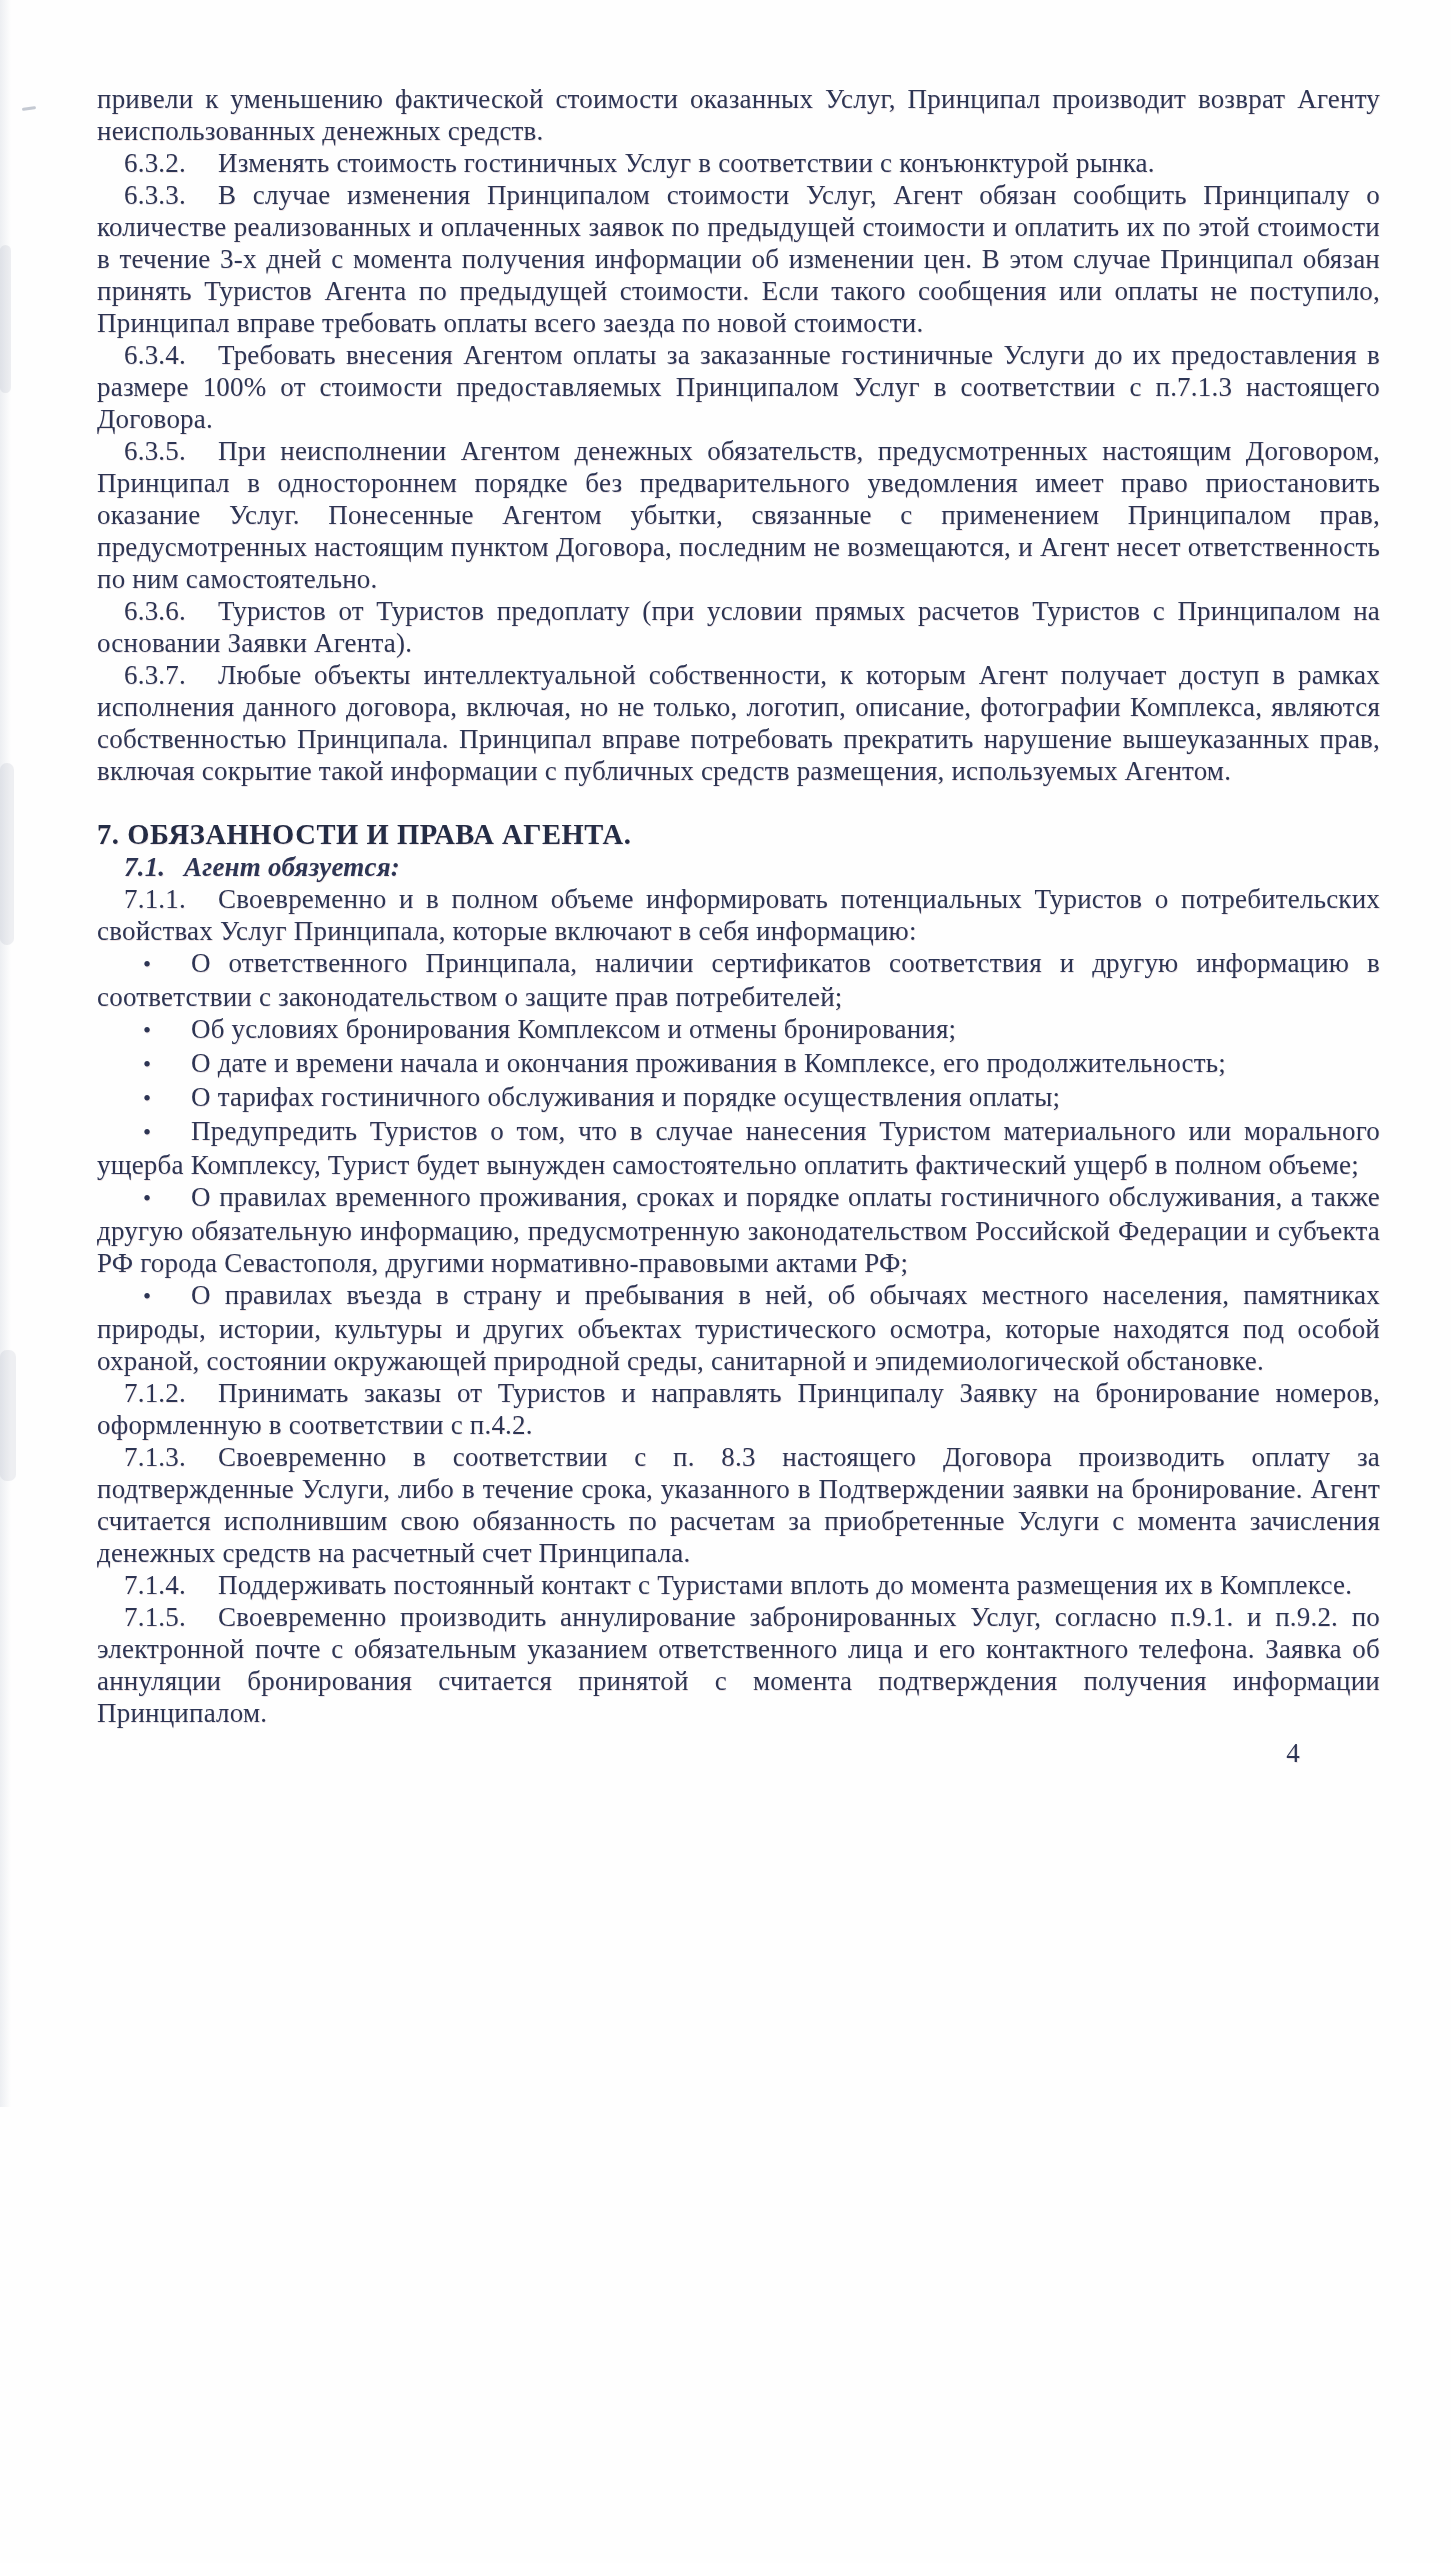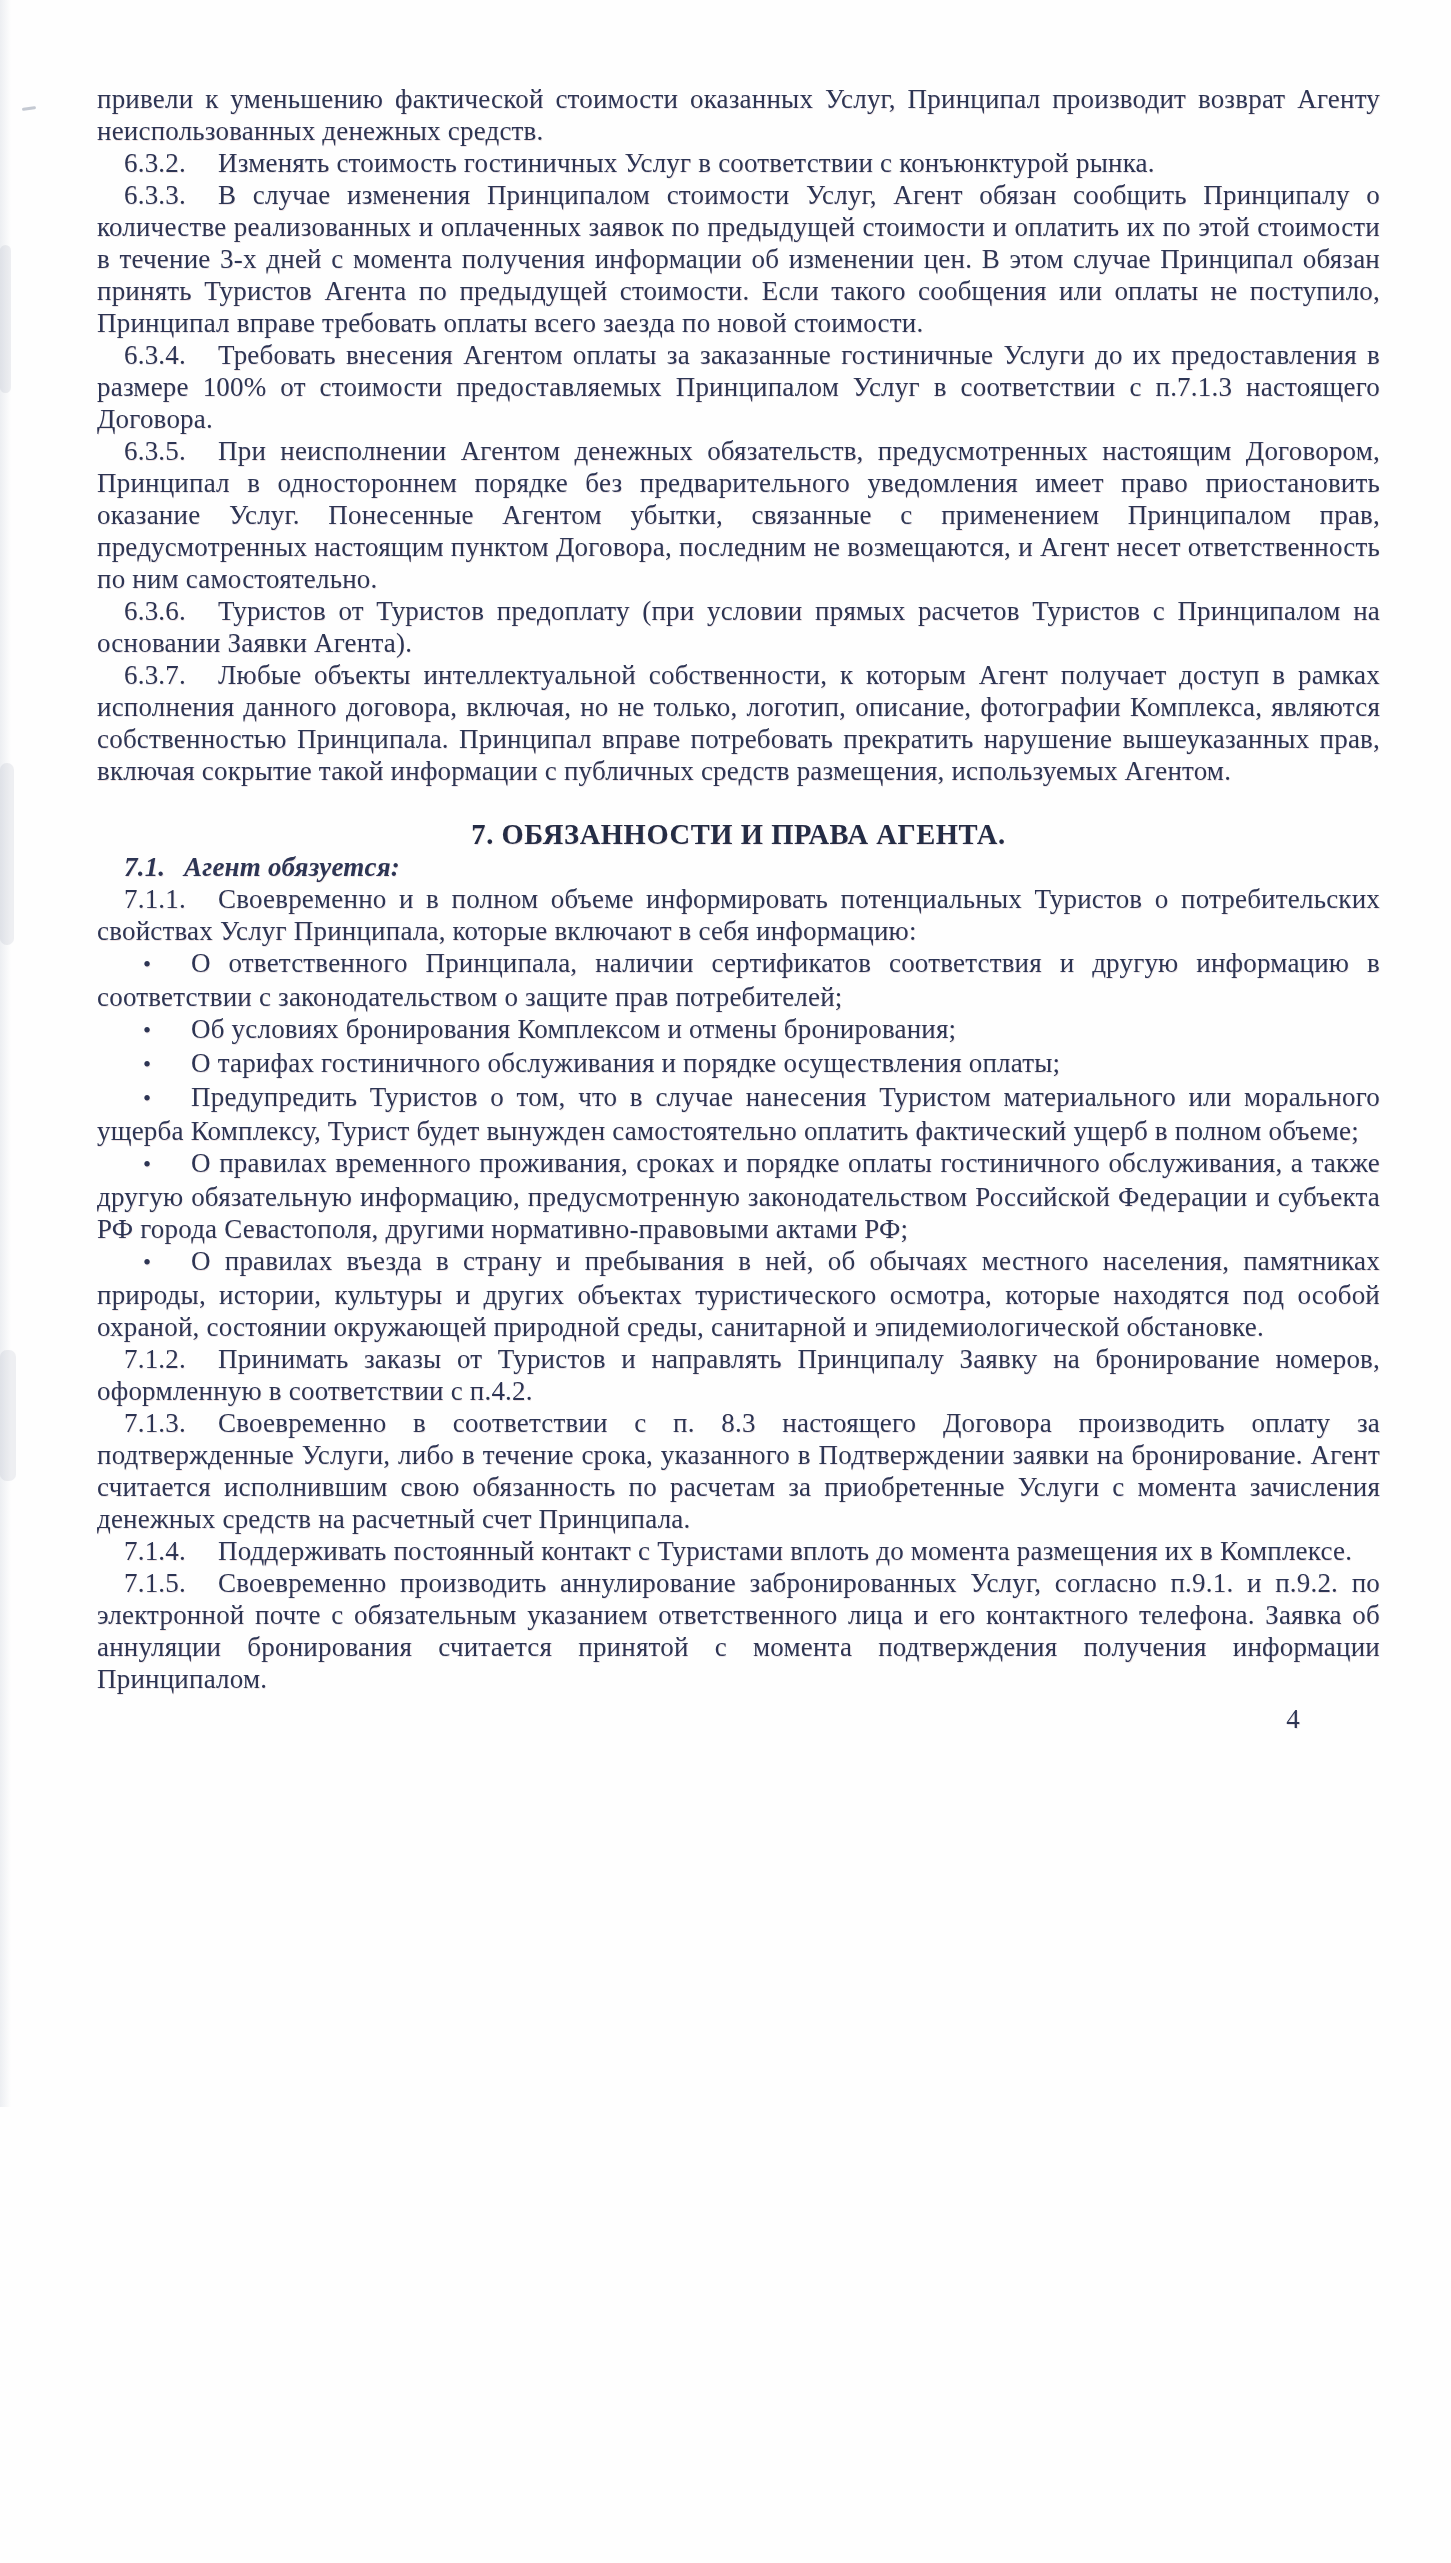--- a/index.html
+++ b/index.html
@@ -37,21 +37,21 @@
   }
   p { margin: 0; }
   .clause { text-indent: 27px; }
   .num { display: inline-block; min-width: 94px; text-indent: 0; }
   .subnum { min-width: 60px; }
   .sub { text-indent: 27px; font-weight: bold; font-style: italic; }
   .bullet { text-indent: 46px; }
   .bullet-mark { display: inline-block; width: 48px; text-indent: 0; font-size: 23px; }
   .heading {
     margin: 32px 0 0 0;
-    text-align: center;
+    text-align: left;
     font-weight: bold;
     font-size: 28.5px; line-height: 32px;
     color: #242c45;
     letter-spacing: 0.6px;
     text-indent: 0;
   }
   .it { }
   .page-num {
     margin-top: 8px;
     text-align: right;
@@ -89,20 +89,21 @@
 
     <p class="sub"><span class="num subnum">7.1.</span><span><span class="it">Агент обязуется:</span></span></p>
 
     <p class="clause"><span class="num">7.1.1.</span><span><span>Своевременно и в полном объеме информировать потенциальных </span><span class="it">Туристов</span><span> о потребительских свойствах </span><span class="it">Услуг Принципала,</span><span> которые включают в себя информацию:</span></span></p>
 
 
     <p class="bullet"><span class="bullet-mark">•</span><span><span>О ответственного </span><span class="it">Принципала,</span><span> наличии сертификатов соответствия и другую информацию в соответствии с законодательством о защите прав потребителей;</span></span></p>
 
     <p class="bullet"><span class="bullet-mark">•</span><span><span>Об условиях бронирования </span><span class="it">Комплексом</span><span> и отмены бронирования;</span></span></p>
 
+    <p class="bullet"><span class="bullet-mark">•</span><span><span>О дате и времени начала и окончания проживания в </span><span class="it">Комплексе</span><span>, его продолжительность;</span></span></p>
 
     <p class="bullet"><span class="bullet-mark">•</span><span><span>О тарифах гостиничного обслуживания и порядке осуществления оплаты;</span></span></p>
 
 
     <p class="bullet"><span class="bullet-mark">•</span><span><span>Предупредить </span><span class="it">Туристов</span><span> о том, что в случае нанесения </span><span class="it">Туристом</span><span> материального или морального ущерба </span><span class="it">Комплексу, Турист</span><span> будет вынужден самостоятельно оплатить фактический ущерб в полном объеме;</span></span></p>
 
     <p class="bullet"><span class="bullet-mark">•</span><span><span>О правилах временного проживания, сроках и порядке оплаты гостиничного обслуживания, а также другую обязательную информацию, предусмотренную законодательством Российской Федерации и субъекта РФ города Севастополя, другими нормативно-правовыми актами РФ;</span></span></p>
 
     <p class="bullet"><span class="bullet-mark">•</span><span><span>О правилах въезда в страну и пребывания в ней, об обычаях местного населения, памятниках природы, истории, культуры и других объектах туристического осмотра, которые находятся под особой охраной, состоянии окружающей природной среды, санитарной и эпидемиологической обстановке.</span></span></p>
 

